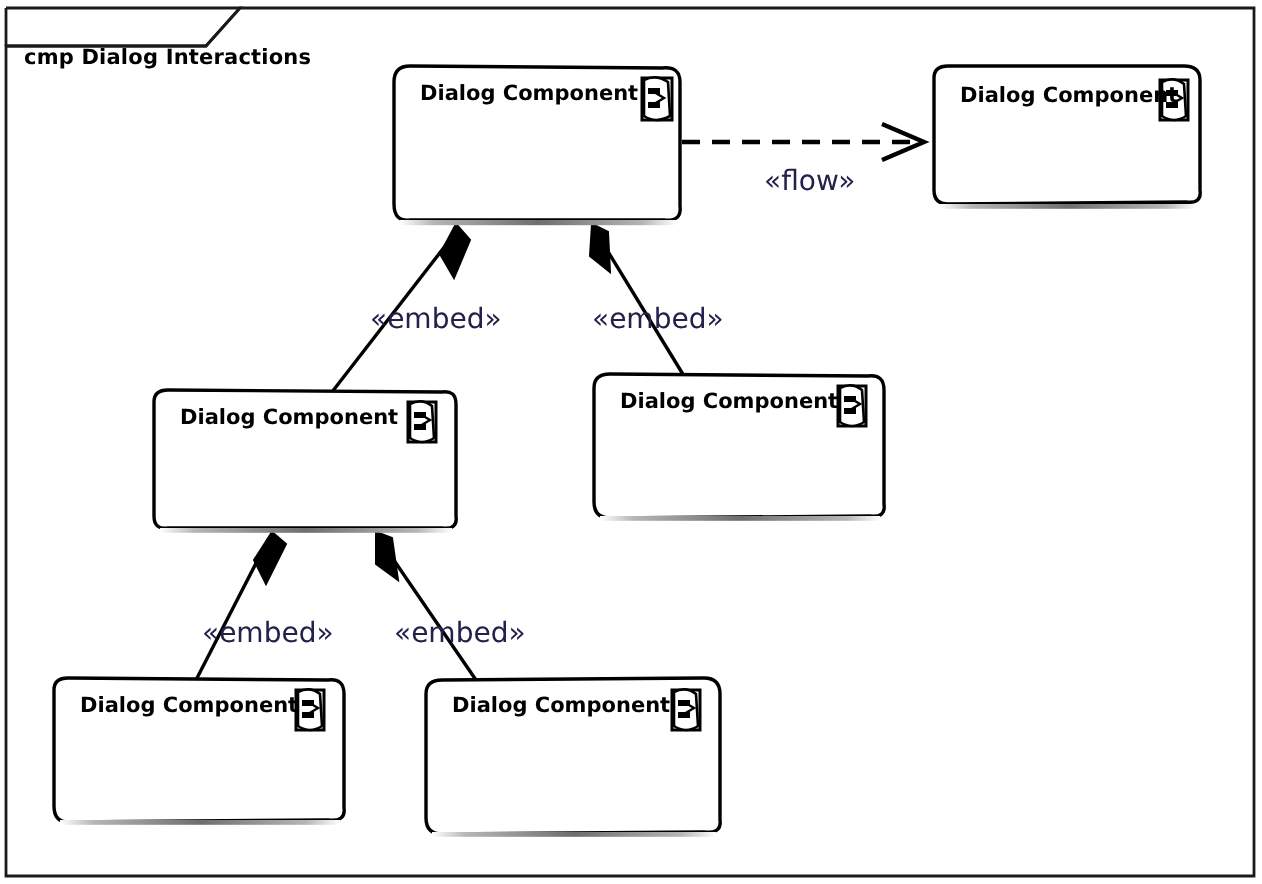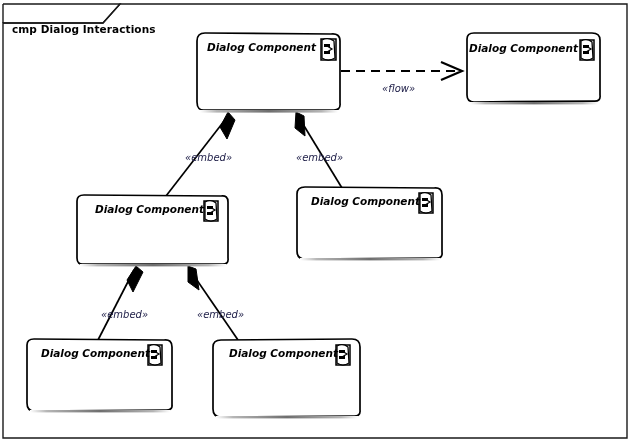--- a/index.html
+++ b/index.html
@@ -7,27 +7,28 @@
        font-family:"DejaVu Sans","Liberation Sans",sans-serif;}
   #diagram{position:relative;width:631px;height:442px;background:#ffffff;}
   #svg-layer{position:absolute;left:0;top:0;width:631px;height:442px;}
   .frame-label-text{
      position:absolute;left:12px;top:4px;
      font-size:10.5px;font-weight:bold;color:#000;
      white-space:nowrap;letter-spacing:0.1px;margin-top:19px;
   }
   .comp-label{
      position:absolute;
-     font-size:10.5px;font-weight:bold;font-style:italic;
+     font-size:10.5px;font-weight:bold;
      color:#000;white-space:nowrap;
-     text-align:right;
+     text-align:left;
+     padding-left:14px;
   }
   .conn-label{
      position:absolute;
-     font-size:10px;font-style:italic;
+     font-size:14px;
      color:#21214a;white-space:nowrap;
   }
 </style>
 </head>
 <body>
 
 <div id="diagram">
 
   <svg id="svg-layer" viewBox="0 0 631 442">
     <defs>

